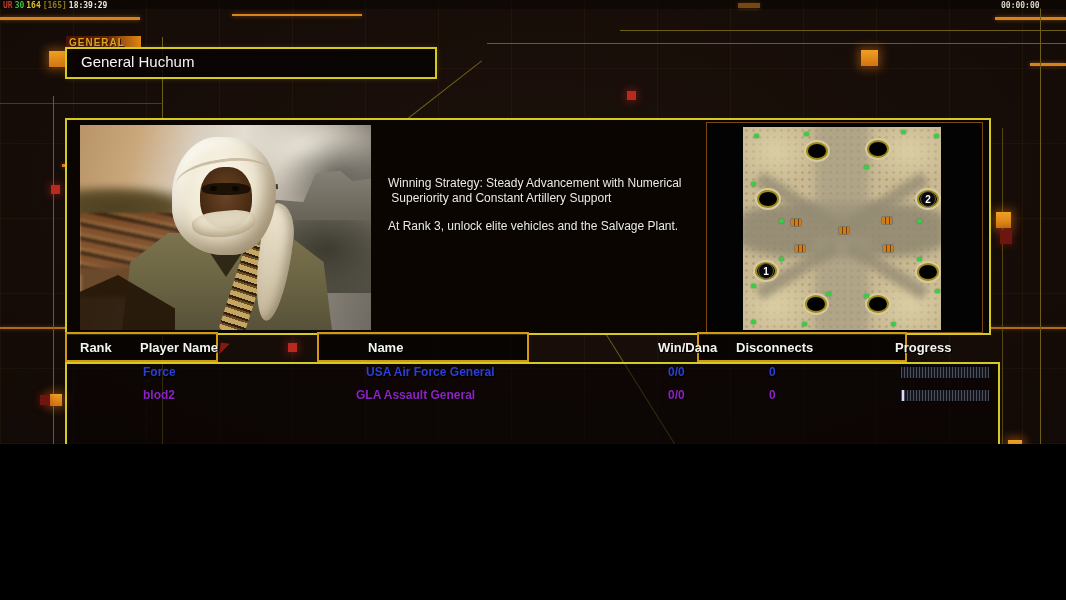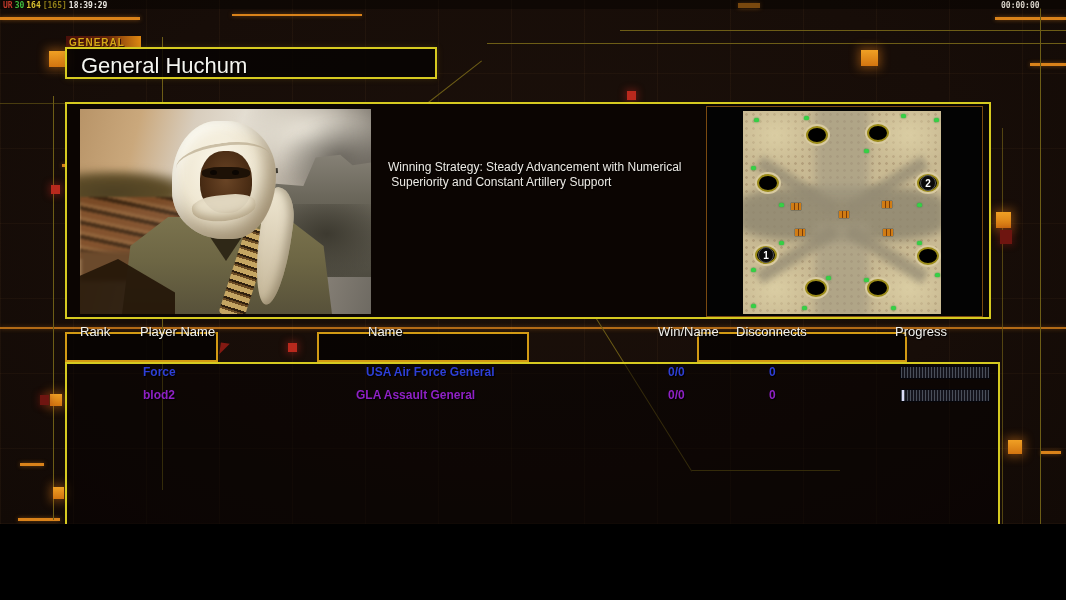--- a/index.html
+++ b/index.html
@@ -1,16 +1,16 @@
 <!DOCTYPE html>
 <html><head>
 <meta charset="utf-8">
 <style>
   html,body{margin:0;padding:0;background:#000;}
-  #screen{position:relative;width:1066px;height:524px;overflow:hidden;
+  #screen{position:relative;width:1066px;height:444px;overflow:hidden;
     background:
       repeating-linear-gradient(90deg, rgba(190,130,70,0.06) 0 1px, transparent 1px 73px),
       repeating-linear-gradient(0deg, rgba(190,130,70,0.05) 0 1px, transparent 1px 75px),
       radial-gradient(ellipse at 50% 40%, #1b100a 0%, #170d08 60%, #120a06 100%);
     font-family:"Liberation Sans", sans-serif;}
   .abs{position:absolute;}
 
   
   .strip-top{left:0;top:0;width:1066px;height:9px;background:rgba(5,2,1,0.45);}
   .strip-bottom{left:0;top:592px;width:1066px;height:8px;background:#060302;}
@@ -32,25 +32,25 @@
 
   
   .gen-tab{left:66px;top:36px;width:75px;height:13px;
     background:linear-gradient(90deg,#4a100a 0%,#63230a 55%,#a85a0e 78%,#e08912 100%);
     color:#d8a818;font:bold 10px "Liberation Sans",sans-serif;letter-spacing:1px;
     line-height:13px;padding-left:3px;box-sizing:border-box;text-shadow:1px 1px 0 #2a0a06;}
 
   
   .title-box{left:65px;top:47px;width:372px;height:32px;border:2px solid #d6ca20;
     background:rgba(7,3,2,0.85);box-sizing:border-box;box-shadow:0 0 6px rgba(140,120,20,.25);}
-  .title-box .t{position:absolute;left:14px;top:4px;color:#f5f5f0;font-size:22px;
+  .title-box .t{position:absolute;left:14px;top:4px;color:#f5f5f0;font-size:15px;
     text-shadow:1px 1px 1px #000;}
 
   
-  .main-panel{left:65px;top:102px;width:926px;height:217px;border:2px solid #d6ca20;
+  .main-panel{left:65px;top:118px;width:926px;height:217px;border:2px solid #d6ca20;
     background:#0b0502;box-sizing:border-box;}
 
   
   .portrait{left:13px;top:5px;width:291px;height:205px;overflow:hidden;background:#222;}
   .portrait *{position:absolute;}
   .p-sky{left:0;top:0;width:100%;height:100%;
     background:linear-gradient(105deg,#b89468 0%,#caa87c 18%,#d8cdbd 34%,#e3ddd1 48%,#bdb5a8 62%,#8d867c 78%,#6e6a62 100%);}
   .p-smoke1{left:150px;top:-20px;width:160px;height:90px;background:radial-gradient(ellipse,#efeade 0%,rgba(220,214,202,0) 70%);filter:blur(4px);}
   .p-smoke2{left:200px;top:10px;width:120px;height:80px;background:radial-gradient(ellipse,#5b574f 0%,rgba(90,86,78,0) 70%);filter:blur(5px);opacity:.85;}
   .p-trees{left:-6px;top:60px;width:130px;height:38px;background:radial-gradient(ellipse at 30% 60%,#4c3f22 0%,#5d4c28 45%,rgba(93,76,40,0) 75%);filter:blur(3px);}
@@ -108,21 +108,21 @@
   .crater{width:22px;height:18px;border-radius:50%;background:#000;
     border:2px solid #9a8a18;box-shadow:0 0 0 2px #d8caa0;box-sizing:border-box;}
   .map-marker{width:16px;height:16px;border-radius:50%;background:#0a0a0a;border:1px solid #555;
     color:#fff;font:bold 10px "Liberation Sans",sans-serif;text-align:center;line-height:15px;box-sizing:border-box;}
   .gdot{width:5px;height:4px;background:#35d045;border-radius:40%;box-shadow:0 0 2px #1f8f2f;}
   .ocl{width:10px;height:7px;background:repeating-linear-gradient(90deg,#d07c14 0 3px,#7a3c08 3px 4px);
     box-shadow:0 0 1px #000;}
 
   
   .hdr-box{border:2px solid #d29a14;background:rgba(5,2,1,0.8);box-sizing:border-box;height:30px;top:332px;}
-  .hdr-label{top:324px;color:#f2f2ee;font-weight:normal;font-size:13px;text-shadow:1px 1px 1px #000;}
+  .hdr-label{top:340px;color:#f2f2ee;font-weight:bold;font-size:13px;text-shadow:1px 1px 1px #000;}
 
   
   .tbl-body{left:65px;top:362px;width:935px;height:197px;border:2px solid #d6ca20;
     background:rgba(5,2,1,0.55);box-sizing:border-box;}
   .cell{font-size:12px;font-weight:bold;text-shadow:1px 1px 1px #000;}
   .row-blue{color:#2e3fd6;}
   .row-purple{color:#8e21c4;}
   .pbar{width:88px;height:11px;background:#10101a;
     background-image:repeating-linear-gradient(90deg,#4a4f5a 0 1px,#14141c 1px 3px);
     border:1px solid #05050a;box-sizing:content-box;}
@@ -214,20 +214,21 @@
       <div class="p-eyes"></div>
       <div class="p-eye" style="left:130px;"></div>
       <div class="p-eye" style="left:152px;"></div>
       <div class="p-mouthwrap"></div>
       <div class="p-fg"></div>
     </div>
 
     <div class="abs strategy">
       <p>Winning Strategy: Steady Advancement with Numerical
  Superiority and Constant Artillery Support</p>
+      <p>At Rank 3, unlock elite vehicles and the Salvage Plant.</p>
     </div>
 
     <div class="abs mm-panel">
       <div class="mm-map">
         <div class="mm-mound" style="left:-8px;top:-8px;width:80px;height:64px;"></div>
         <div class="mm-mound" style="left:126px;top:-8px;width:80px;height:64px;"></div>
         <div class="mm-mound" style="left:-8px;top:146px;width:80px;height:64px;"></div>
         <div class="mm-mound" style="left:126px;top:146px;width:80px;height:64px;"></div>
         <div class="mm-bh"></div>
         <div class="mm-bv1"></div>
@@ -275,21 +276,21 @@
       </div>
     </div>
   </div>
 
   <div class="abs hdr-box" style="left:65px;width:153px;"></div>
   <div class="abs hdr-box" style="left:317px;width:212px;"></div>
   <div class="abs hdr-box" style="left:697px;width:210px;"></div>
   <div class="abs hdr-label" style="left:80px;">Rank</div>
   <div class="abs hdr-label" style="left:140px;">Player Name</div>
   <div class="abs hdr-label" style="left:368px;">Name</div>
-  <div class="abs hdr-label" style="left:658px;">Win/Name</div>
+  <div class="abs hdr-label" style="left:658px;">Win/Dana</div>
   <div class="abs hdr-label" style="left:736px;">Disconnects</div>
   <div class="abs hdr-label" style="left:895px;">Progress</div>
 
   <div class="abs cursor"></div>
 
   <div class="abs tbl-body"></div>
 
   <div class="abs cell row-blue" style="left:90px;top:365px;"></div>
   <div class="abs cell row-blue" style="left:143px;top:365px;">Force</div>
   <div class="abs cell row-blue" style="left:366px;top:365px;">USA Air Force General</div>

